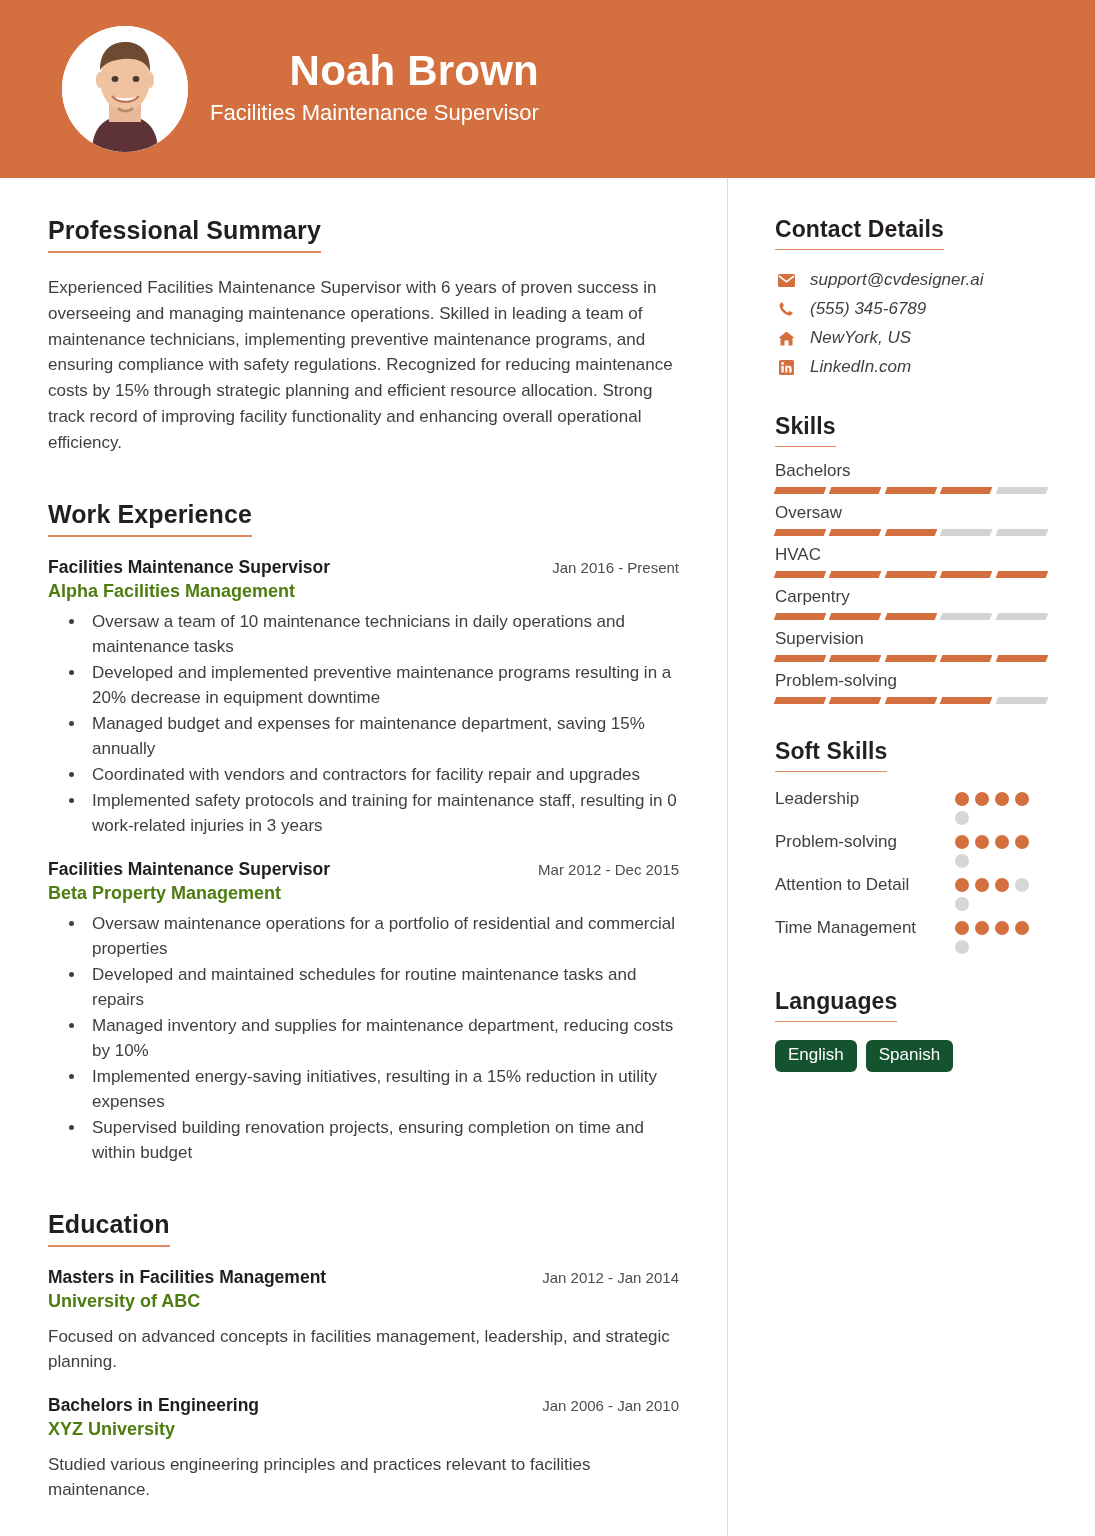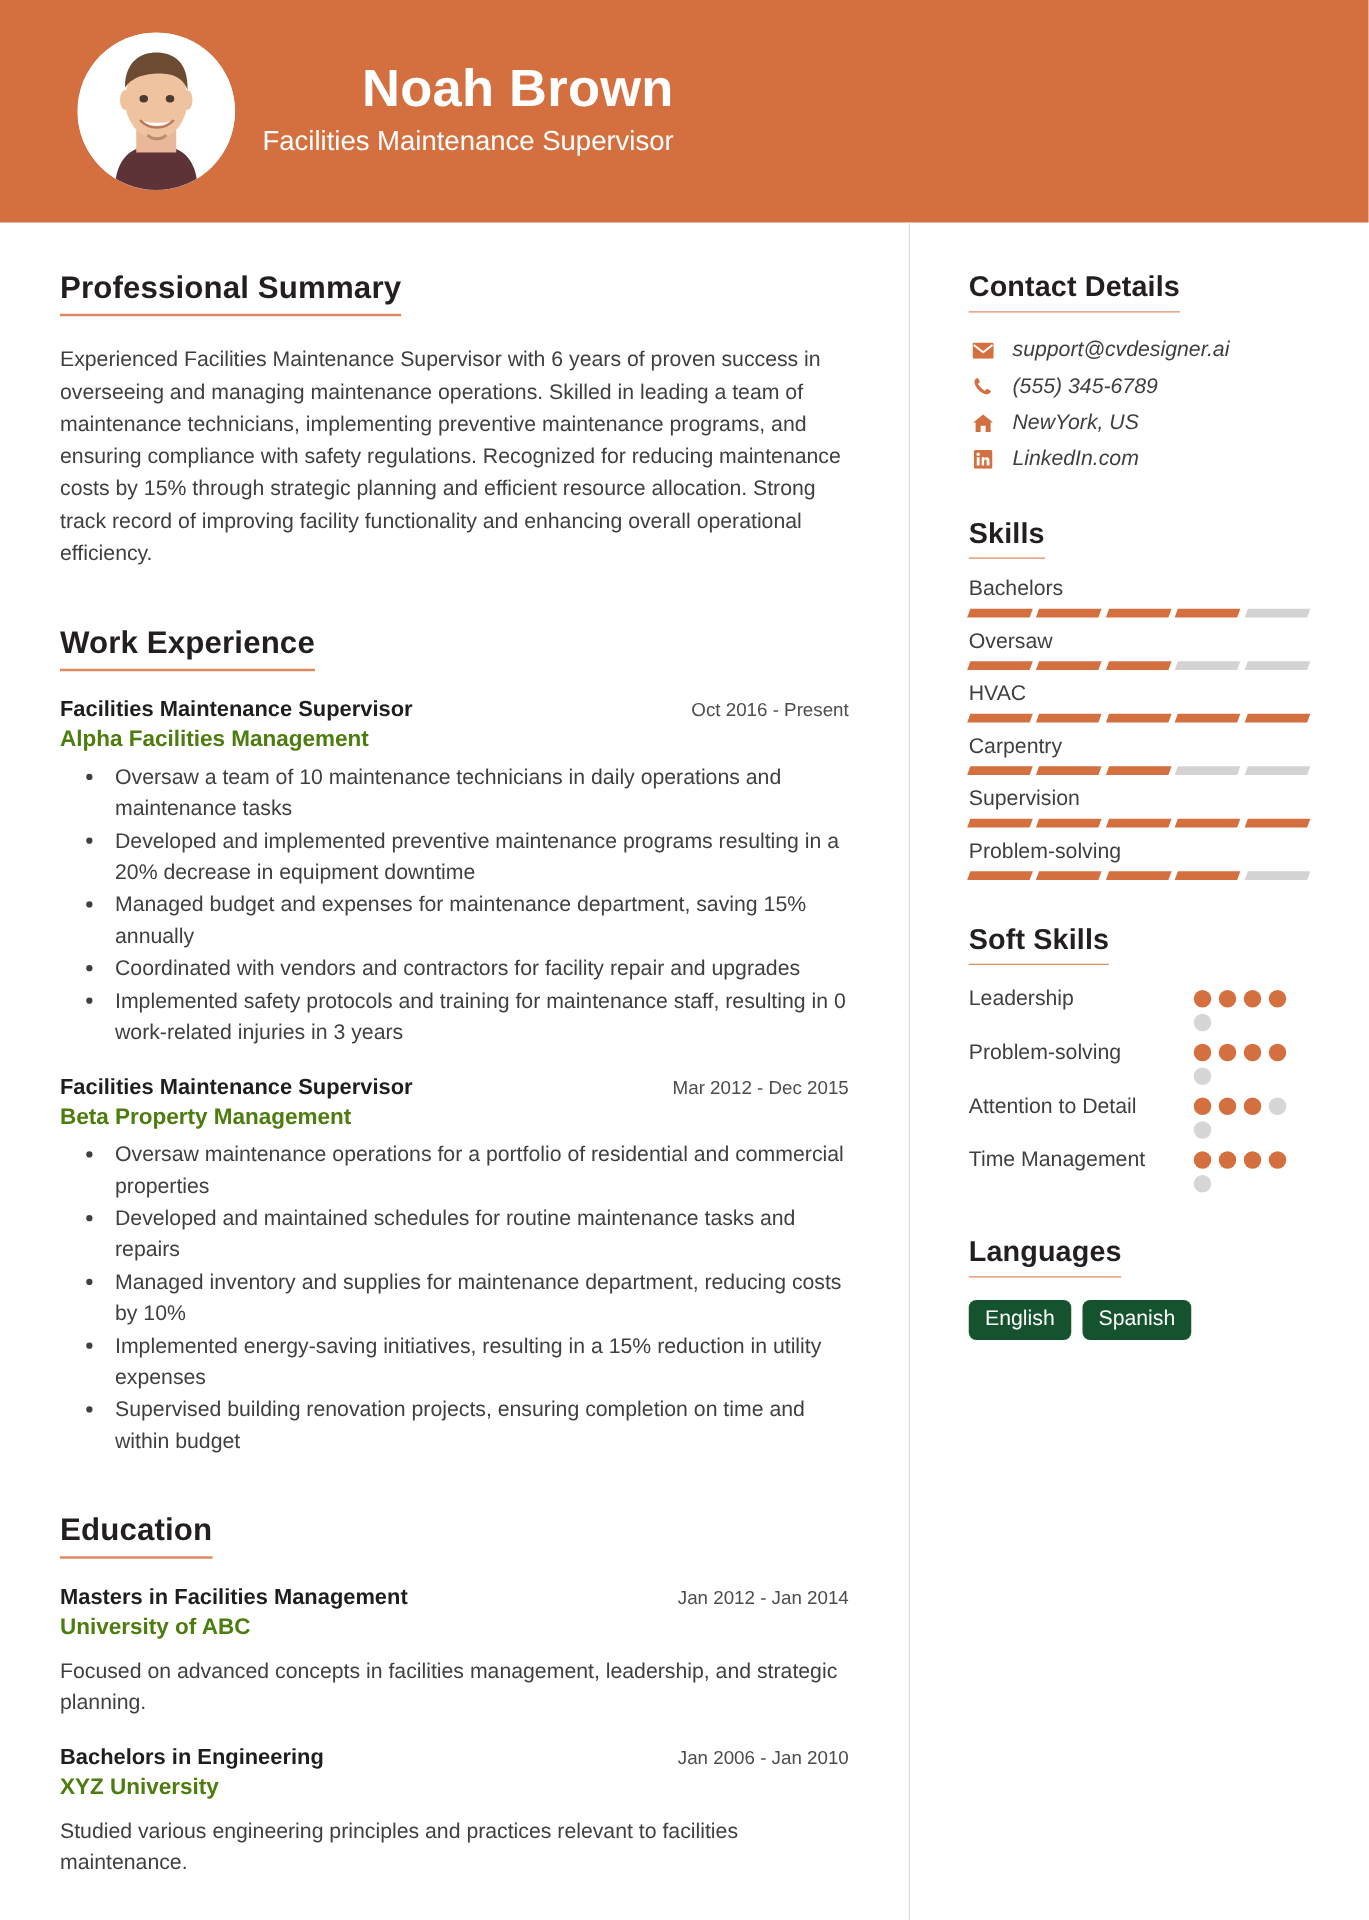--- a/index.html
+++ b/index.html
@@ -256,21 +256,21 @@
       <div class="sec-head">Professional Summary</div>
       <p class="summary">Experienced Facilities Maintenance Supervisor with 6 years of proven success in overseeing and managing maintenance operations. Skilled in leading a team of maintenance technicians, implementing preventive maintenance programs, and ensuring compliance with safety regulations. Recognized for reducing maintenance costs by 15% through strategic planning and efficient resource allocation. Strong track record of improving facility functionality and enhancing overall operational efficiency.</p>
     </div>
 
     <div class="heading-gap">
       <div class="sec-head">Work Experience</div>
 
       <div class="entry">
         <div class="entry-top">
           <div class="entry-title">Facilities Maintenance Supervisor</div>
-          <div class="entry-date">Oct 2016 - Present</div>
+          <div class="entry-date">Jan 2016 - Present</div>
         </div>
         <div class="entry-org">Alpha Facilities Management</div>
         <ul class="bullets">
           <li>Oversaw a team of 10 maintenance technicians in daily operations and maintenance tasks</li>
           <li>Developed and implemented preventive maintenance programs resulting in a 20% decrease in equipment downtime</li>
           <li>Managed budget and expenses for maintenance department, saving 15% annually</li>
           <li>Coordinated with vendors and contractors for facility repair and upgrades</li>
           <li>Implemented safety protocols and training for maintenance staff, resulting in 0 work-related injuries in 3 years</li>
         </ul>
       </div>

